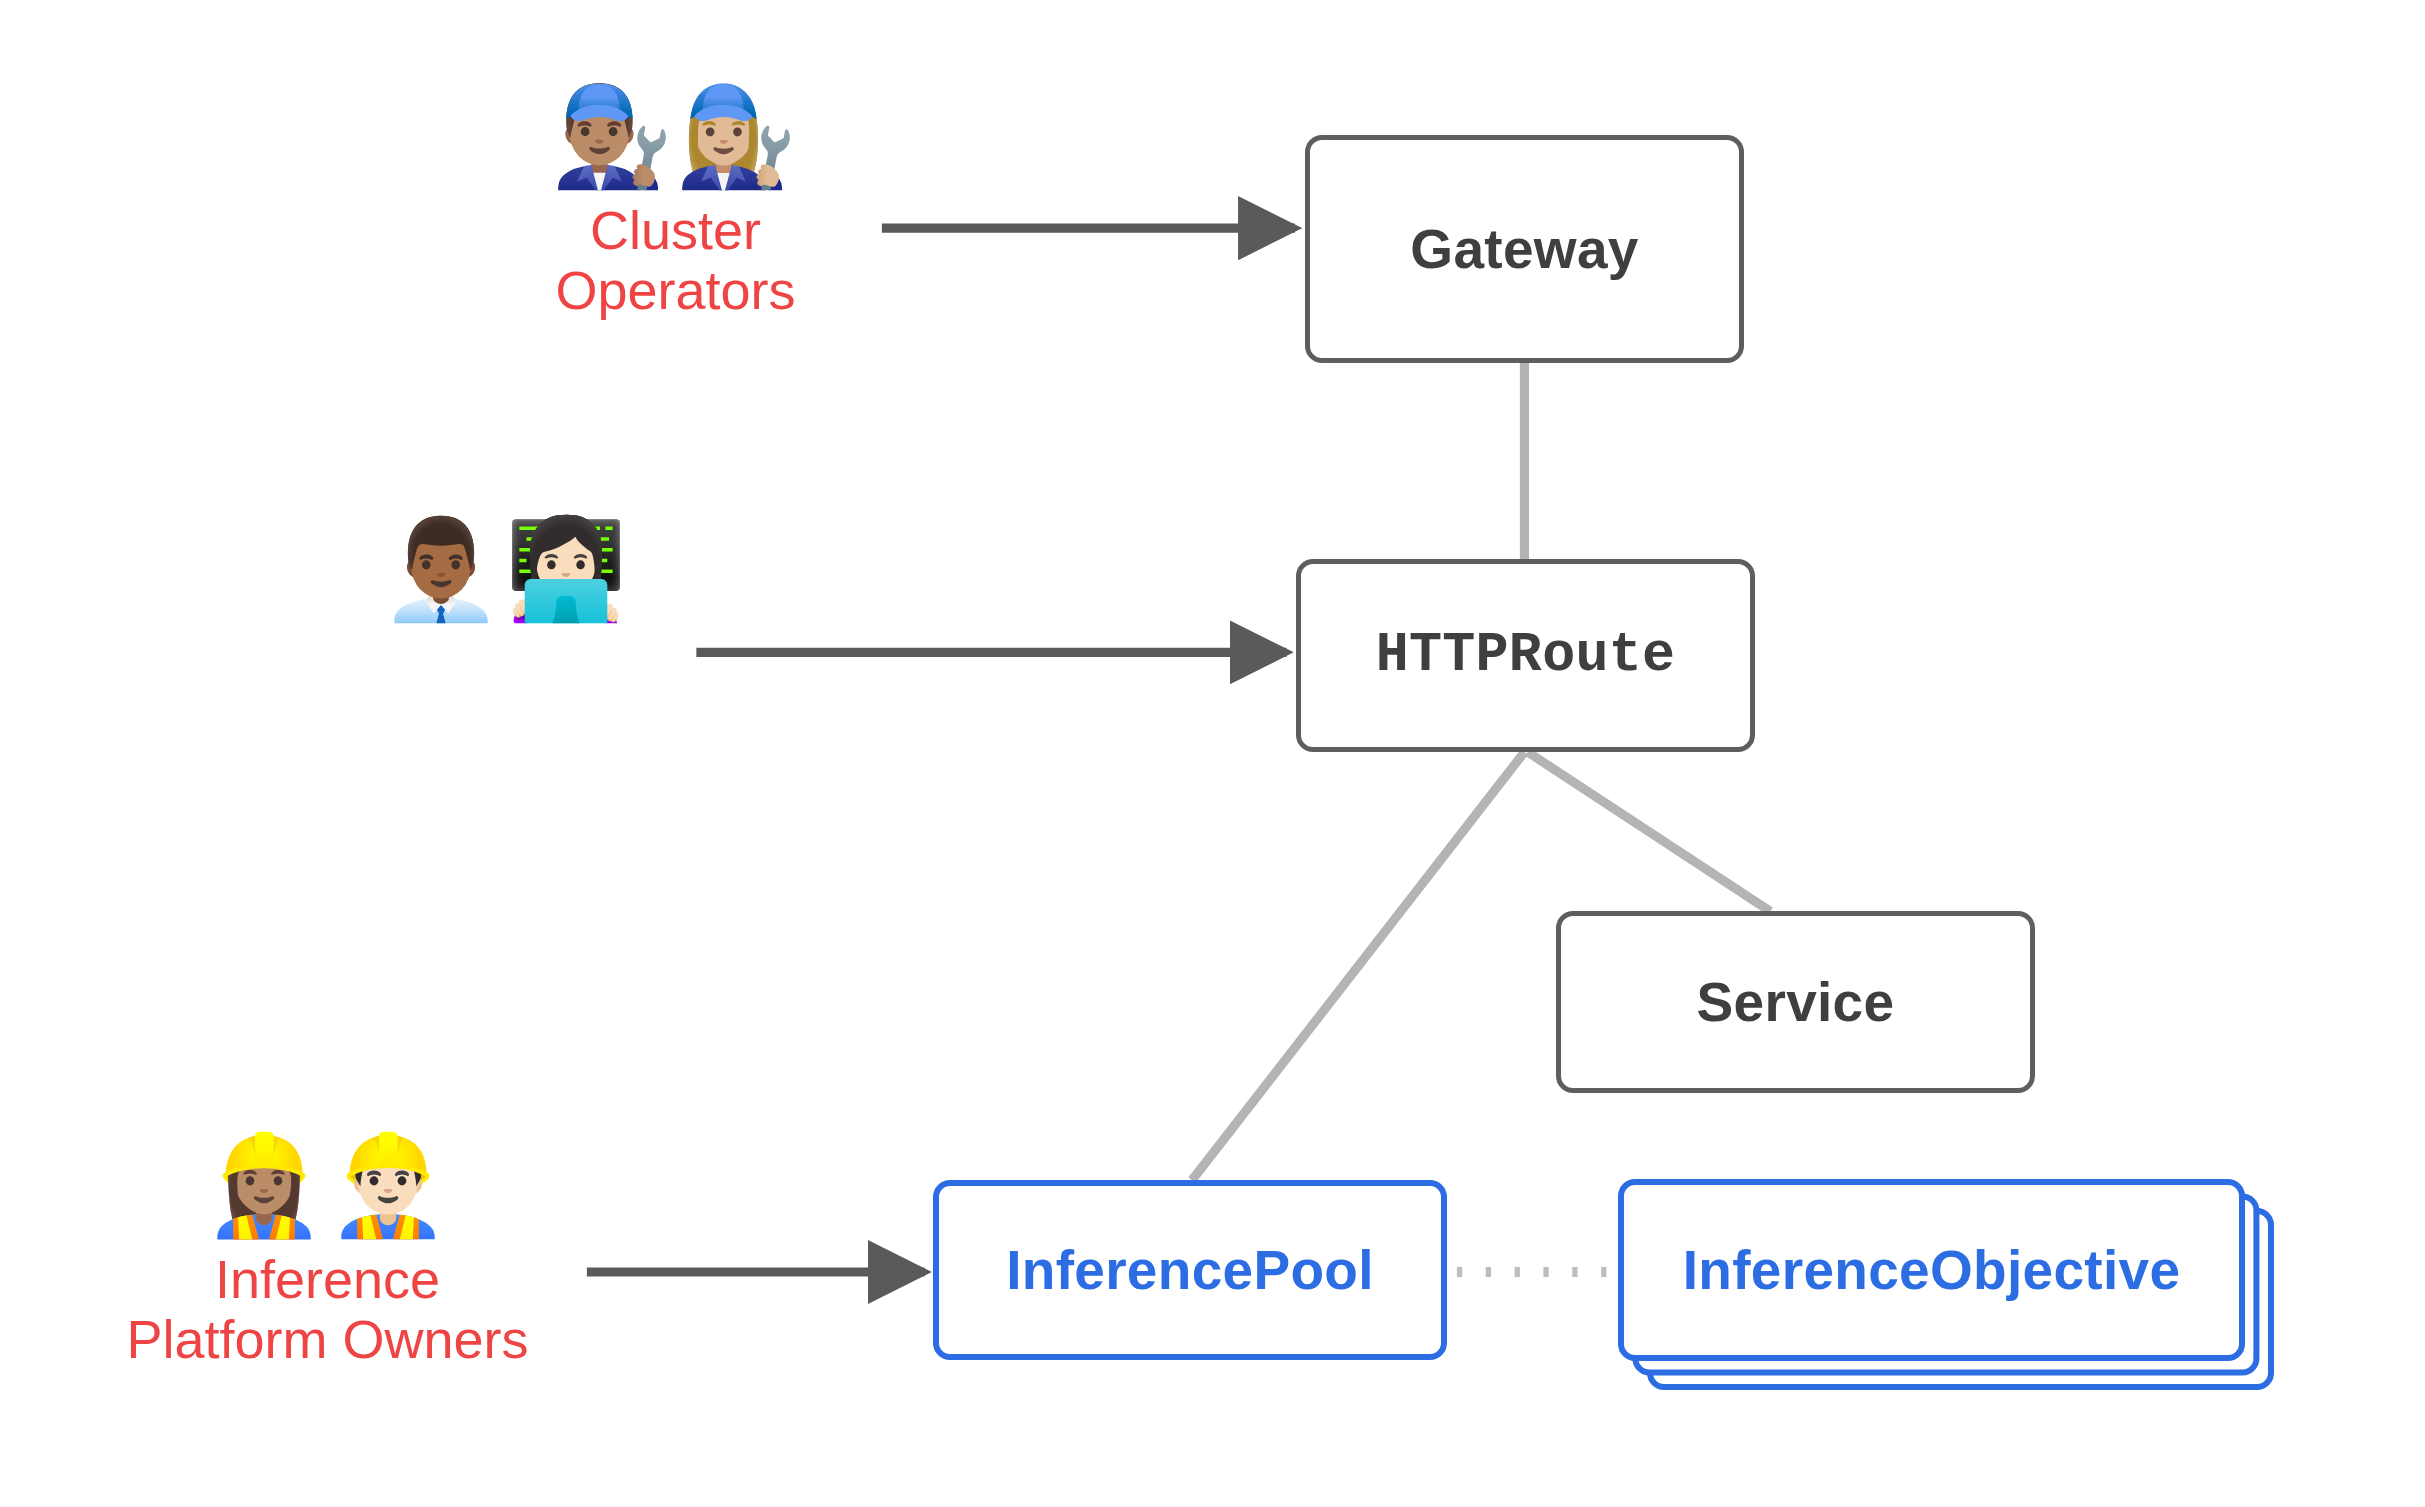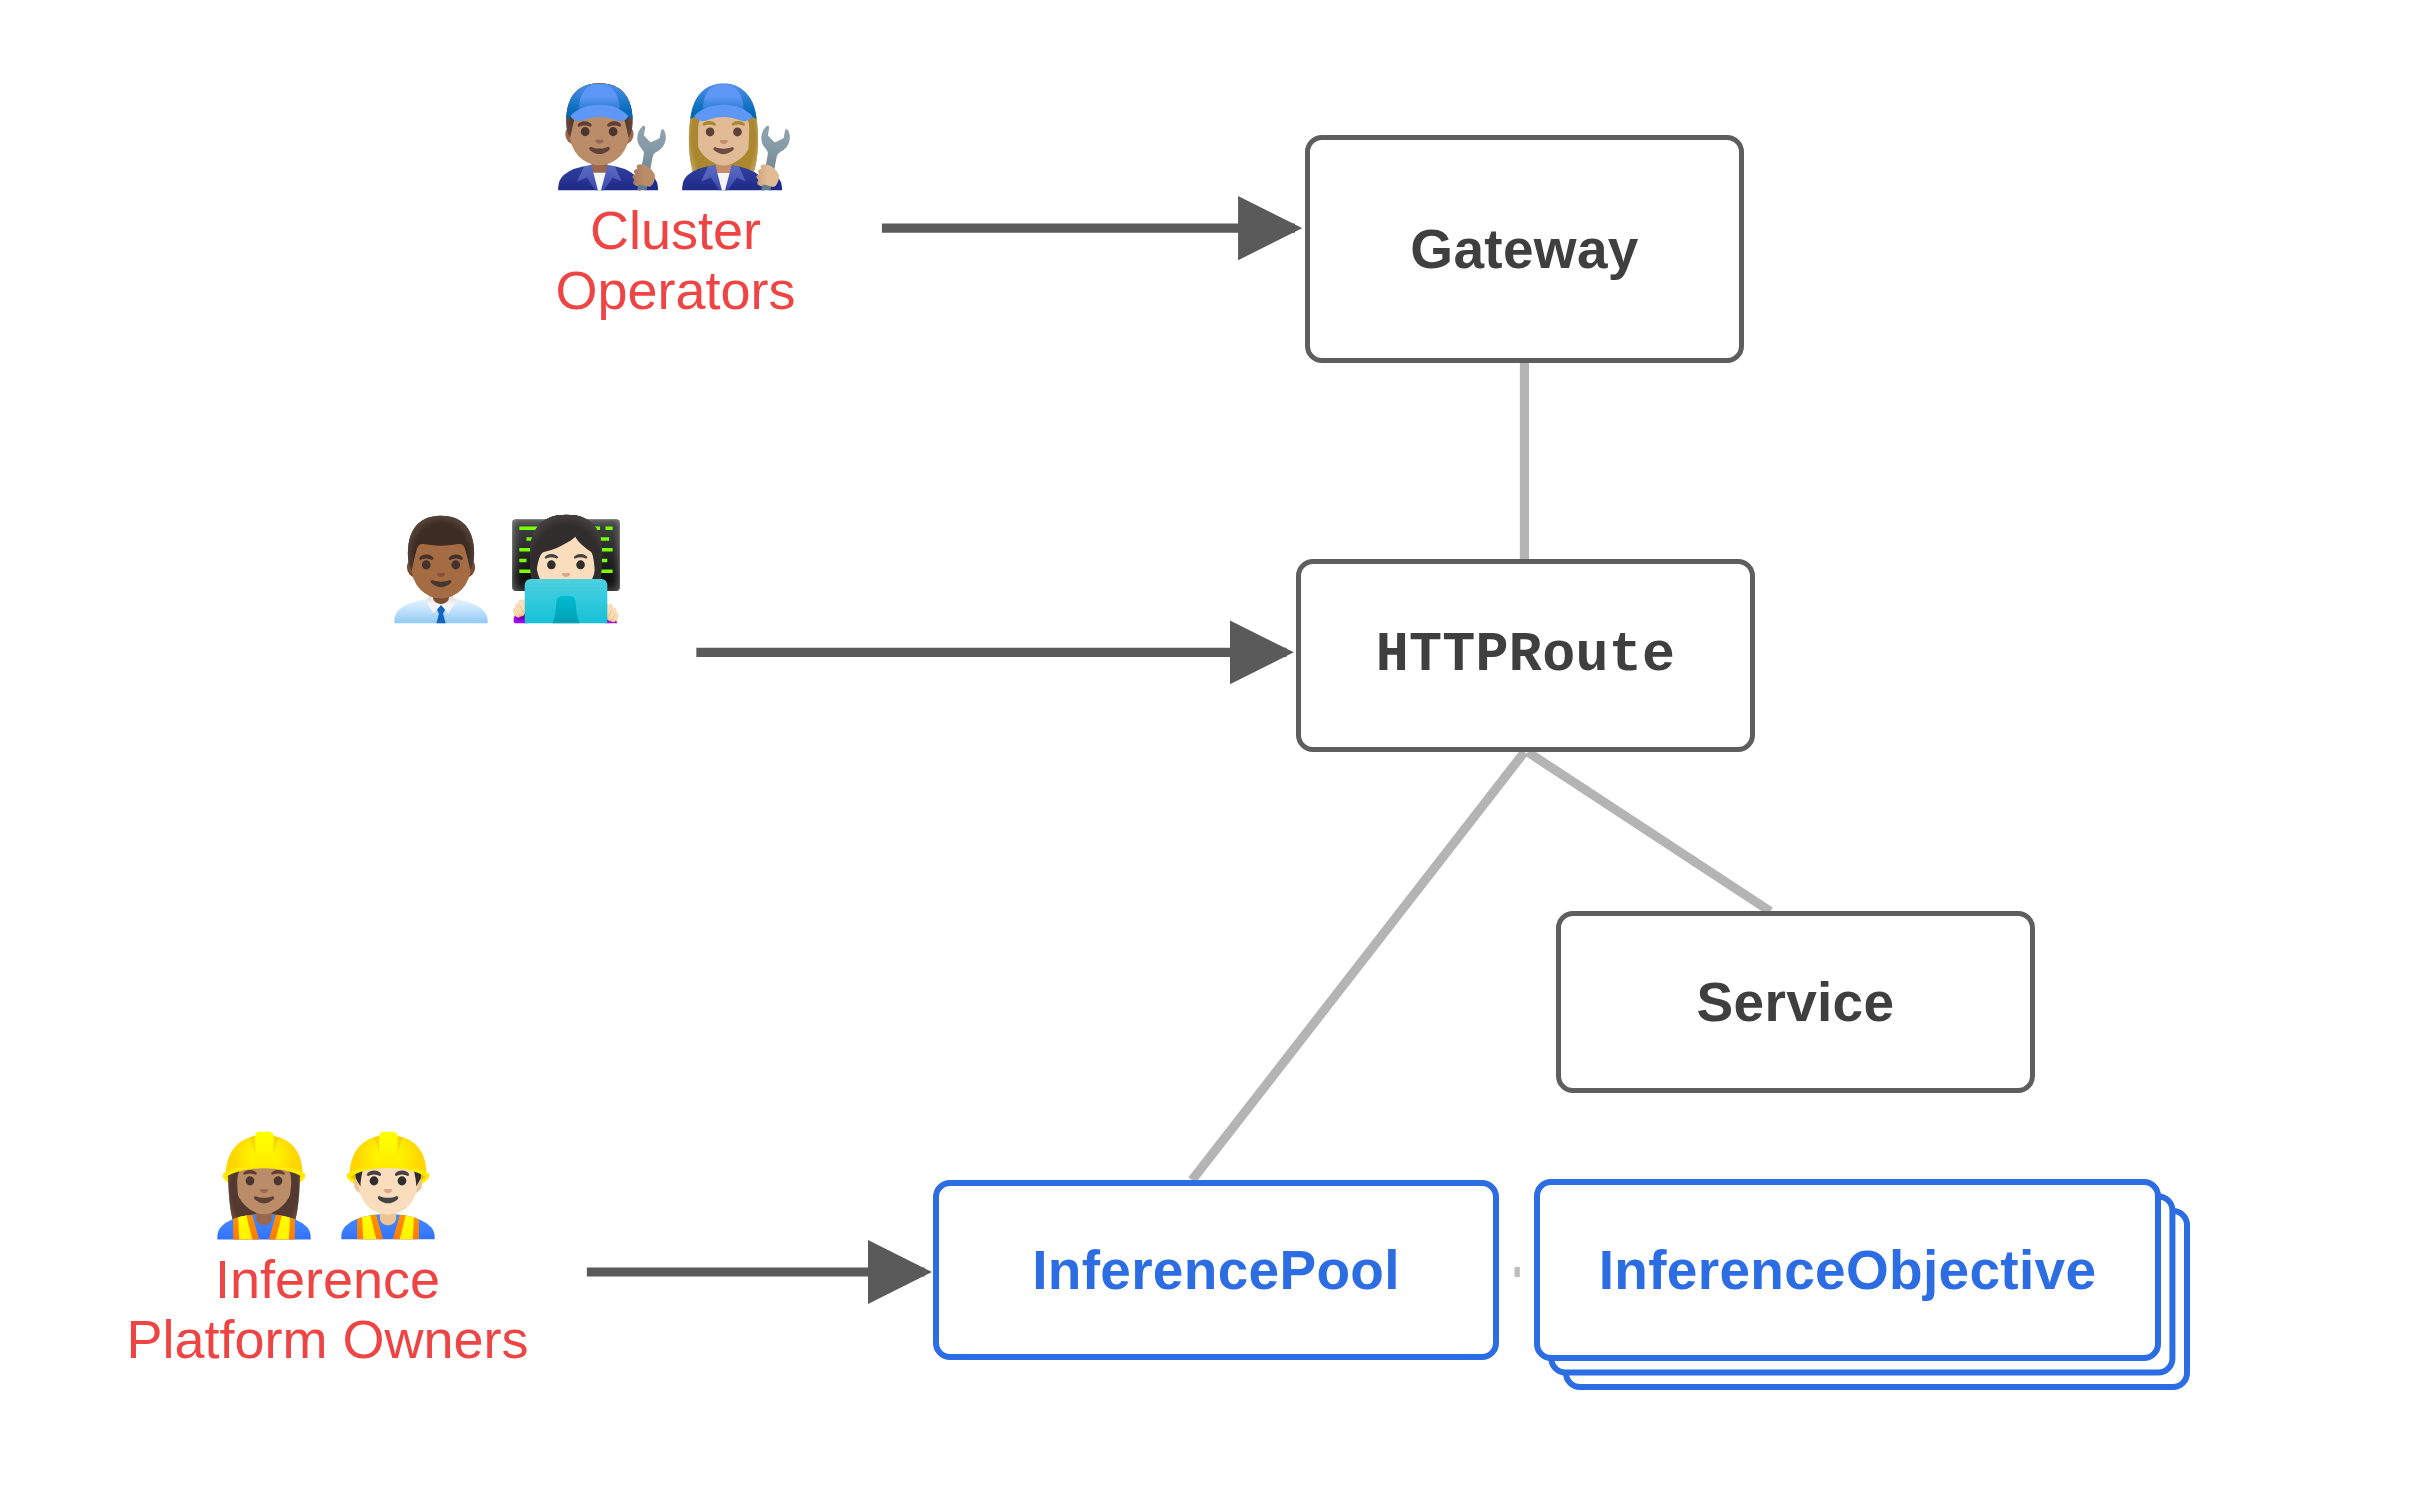--- a/index.html
+++ b/index.html
@@ -140,25 +140,25 @@
   </div>
 
   <div class="node gray" style="left:1296px; top:559px; width:459px; height:193px;font-family:Liberation Mono, monospace;">
     <span class="node-label">HTTPRoute</span>
   </div>
 
   <div class="node gray" style="left:1556px; top:911px; width:479px; height:182px;">
     <span class="node-label">Service</span>
   </div>
 
-  <div class="node blue" style="left:933px; top:1180px; width:566px; height:180px;">
+  <div class="node blue" style="left:933px; top:1180px; width:514px; height:180px;">
     <span class="node-label">InferencePool</span>
   </div>
 
-  <div class="stack" style="left:1534px; top:1179px; width:681px; height:182px;">
+  <div class="stack" style="left:1618px; top:1179px; width:681px; height:182px;">
     <div class="node blue layer-back2" style="position:absolute; width:627px; height:182px;"></div>
     <div class="node blue layer-back1" style="position:absolute; width:627px; height:182px;"></div>
     <div class="node blue layer-front" style="position:absolute; width:627px; height:182px;">
       <span class="node-label">InferenceObjective</span>
     </div>
   </div>
 
 </div>
 
 

